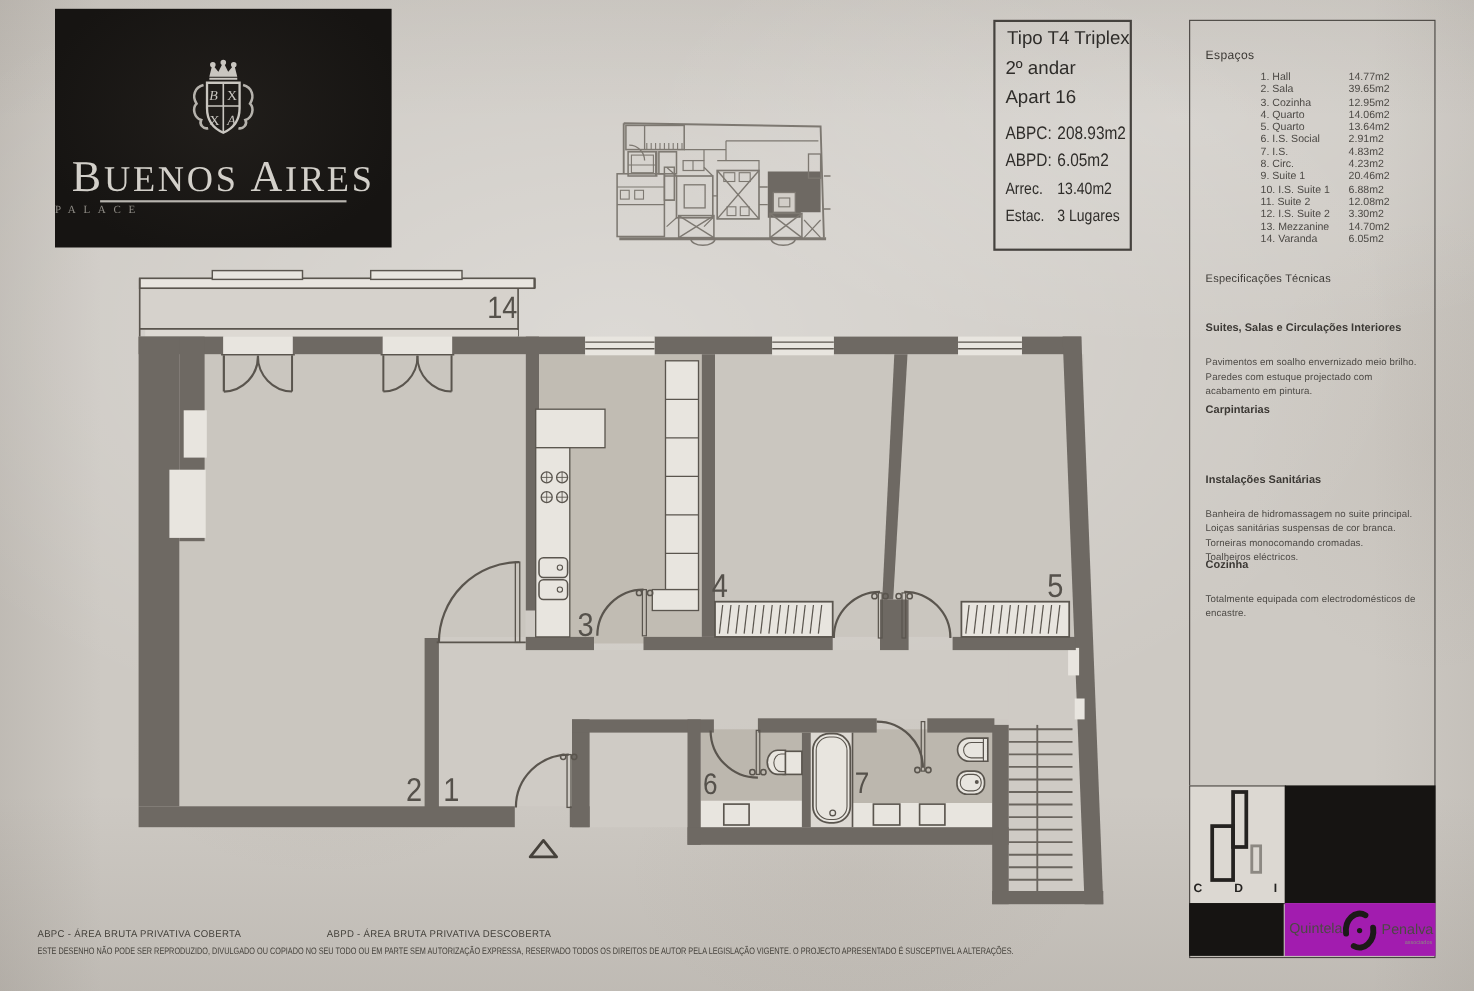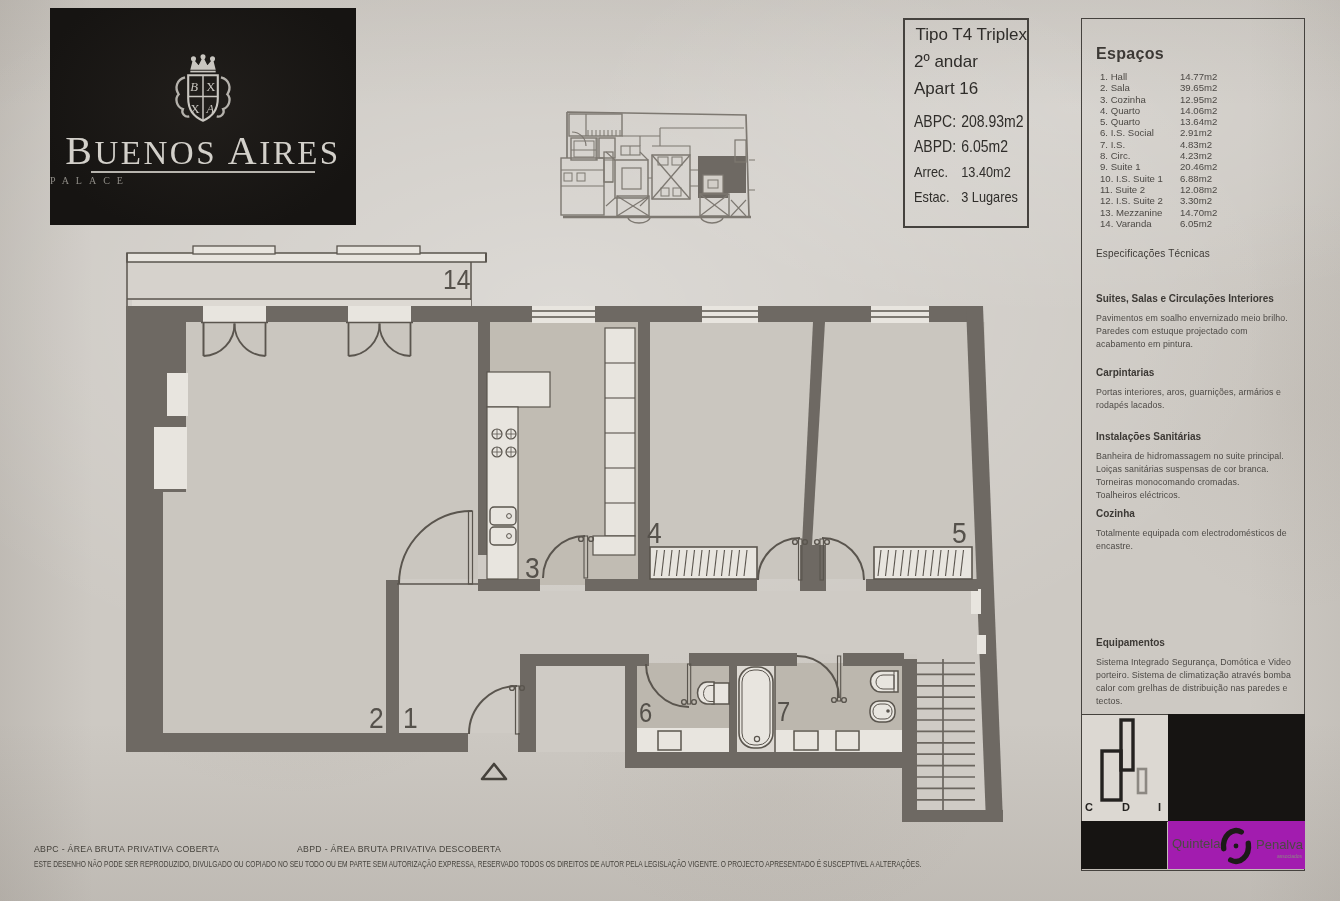--- a/index.html
+++ b/index.html
@@ -8,40 +8,40 @@
  radial-gradient(ellipse 1000px 560px at 42% 34%, rgba(255,255,255,0.30), rgba(255,255,255,0) 72%),
  radial-gradient(ellipse 700px 300px at 80% 12%, rgba(255,255,255,0.18), rgba(255,255,255,0) 70%),
  radial-gradient(ellipse 260px 160px at 22% 76%, rgba(120,105,90,0.05), rgba(0,0,0,0) 70%),
  radial-gradient(ellipse 300px 200px at 58% 88%, rgba(120,105,90,0.05), rgba(0,0,0,0) 70%),
  radial-gradient(ellipse 240px 300px at 97% 45%, rgba(120,105,90,0.06), rgba(0,0,0,0) 70%),
  linear-gradient(180deg, rgba(60,50,40,0.05), rgba(0,0,0,0) 12%, rgba(0,0,0,0) 80%, rgba(50,40,30,0.09)),
  linear-gradient(90deg, rgba(50,40,30,0.09), rgba(0,0,0,0) 7%, rgba(0,0,0,0) 93%, rgba(50,40,30,0.05));}
 .abs{position:absolute;}
 #logo{left:50px;top:8px;width:306px;height:217px;background:radial-gradient(ellipse at 50% 45%, #211e1b, #161412 78%);}
 #logo .ba{color:#d3d0ca;text-align:center;font-family:"Liberation Serif",serif;
-font-size:33px;letter-spacing:2.5px;margin-top:10px;white-space:nowrap;line-height:30px;}
+font-size:33px;letter-spacing:2.5px;margin-top:20px;white-space:nowrap;line-height:30px;}
 #logo .ba .big{font-size:40px;}
 #logo .rule{width:224px;height:2px;background:#b7b4ae;margin:3px auto 2px auto;}
 #logo .pal{color:#8f8c86;text-align:left;font-size:10px;letter-spacing:7px;font-family:"Liberation Serif",serif;}
 #tbox{left:903px;top:18px;width:122px;height:206px;border:2px solid #45423e;color:#2f2d2a;}
 #tbox .l1{margin:0 0 0 9px;font-size:17px;line-height:27px;}
 #tbox .l1:first-child{margin-top:1px;text-align:right;}
 #tbox table{margin:7px 0 0 9px;font-size:16.5px;border-spacing:0;line-height:25px;transform:scaleX(0.85);transform-origin:0 0;}
 #tbox td{padding:0;}
 #tbox td.v{padding-left:6px;}
 #tbox .sm{font-size:15px;}
 #panel{left:1081px;top:18px;width:222px;height:851px;border:1.6px solid #45423e;color:#45423d;}
-#panel h1{font-size:16px;font-weight:bold;color:#3c3935;margin:26px 0 0 14px;letter-spacing:0.3px;}
-.erow{margin:0 0 0 18px;font-size:9.6px;line-height:11.3px;color:#4c4945;}
+#panel h1{font-size:11px;font-weight:normal;color:#3c3935;margin:26px 0 0 14px;letter-spacing:0.3px;}
+.erow{margin:0 0 0 64px;font-size:9.6px;line-height:11.3px;color:#4c4945;}
 .erow .ename{display:inline-block;width:80px;}
 #esp{margin-top:8px;}
 #panel h2{position:absolute;left:14px;top:229px;font-size:10px;font-weight:normal;color:#3c3935;margin:0;letter-spacing:0.2px;}
 .spec{position:absolute;left:14px;width:200px;}
 .spech{font-size:10px;font-weight:bold;color:#3c3935;white-space:nowrap;}
-.specb{font-size:8.8px;line-height:13px;color:#4c4945;margin-top:8px;letter-spacing:0.1px;white-space:nowrap;}
+.specb{font-size:8.8px;line-height:13px;color:#4c4945;margin-top:19px;letter-spacing:0.1px;white-space:nowrap;}
 #blocks{left:1081px;top:714px;width:223.5px;height:155px;}
 #cdibox{position:absolute;left:0;top:0;width:85.5px;height:106px;background:#dcd8d2;border:1px solid #44413c;}
 #blkTR{position:absolute;left:86.5px;top:0;width:137px;height:107px;background:#161412;}
 #blkBL{position:absolute;left:0;top:107px;width:85.5px;height:48px;background:#161412;}
 #qpbox{position:absolute;left:86.5px;top:107px;width:137px;height:48px;background:#a21caf;}
 #f1{left:34px;top:844px;font-size:9px;color:#45423c;letter-spacing:0.3px;transform:scaleX(0.97);transform-origin:0 0;}
 #f2{left:297px;top:844px;font-size:9px;color:#45423c;letter-spacing:0.3px;transform:scaleX(0.97);transform-origin:0 0;}
 #f3{left:34px;top:859px;font-size:8.5px;color:#45423c;letter-spacing:0px;transform:scaleX(0.78);transform-origin:0 0;}
 </style></head>
 <body>
@@ -499,34 +499,29 @@
 <div class="erow"><span class="ename">14. Varanda</span><span class="earea">6.05m2</span></div>
 </div>
 
 <h2>Especificações Técnicas</h2>
 <div class="spec" style="top:274px">
       <div class="spech">Suites, Salas e Circulações Interiores</div>
       <div class="specb">Pavimentos em soalho envernizado meio brilho.<br>Paredes com estuque projectado com<br>acabamento em pintura.</div>
     </div>
 <div class="spec" style="top:348px">
       <div class="spech">Carpintarias</div>
-      <div class="specb">Portas interiores, aros, guarnições, armários e<br>rodapés lacados.</div>
     </div>
 <div class="spec" style="top:412px">
       <div class="spech">Instalações Sanitárias</div>
       <div class="specb">Banheira  de hidromassagem no suite principal.<br>Loiças sanitárias suspensas de cor branca.<br>Torneiras monocomando cromadas.<br>Toalheiros eléctricos.</div>
     </div>
 <div class="spec" style="top:489px">
       <div class="spech">Cozinha</div>
       <div class="specb">Totalmente equipada com electrodomésticos de<br>encastre.</div>
     </div>
-<div class="spec" style="top:618px">
-      <div class="spech">Equipamentos</div>
-      <div class="specb">Sistema Integrado Segurança, Domótica e Video<br>porteiro. Sistema de climatização através bomba<br>calor com grelhas de distribuição nas paredes e<br>tectos.</div>
-    </div>
 </div>
 
 <div class="abs" id="blocks">
 
 <div id="cdibox">
 <svg width="85" height="105" viewBox="0 0 85 105" style="display:block">
 
 <rect x="39" y="5" width="12" height="50" fill="none" stroke="#242220" stroke-width="3.4"></rect>
 
 <rect x="20" y="36" width="19" height="49" fill="none" stroke="#242220" stroke-width="3.4"></rect>

